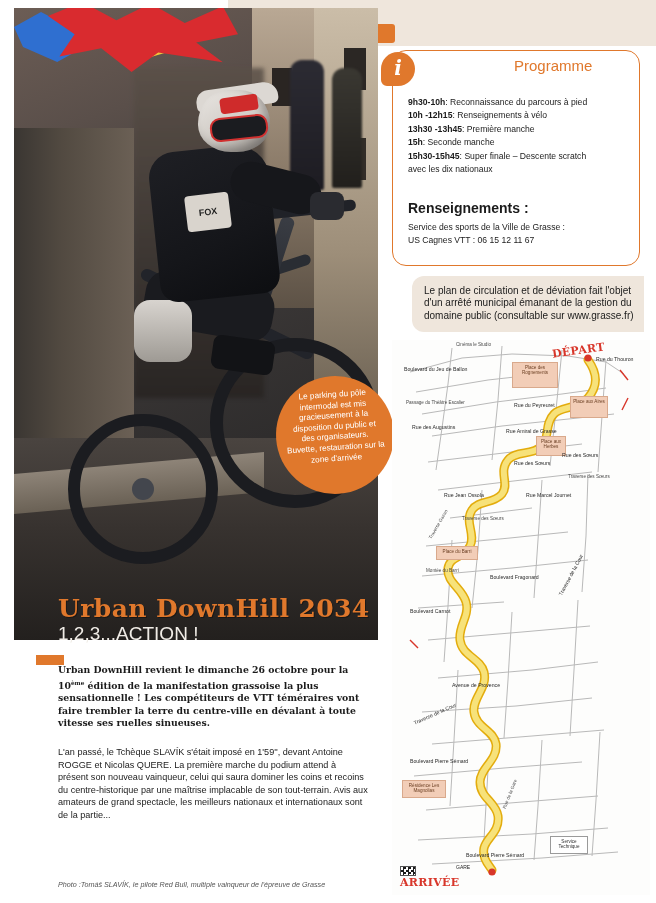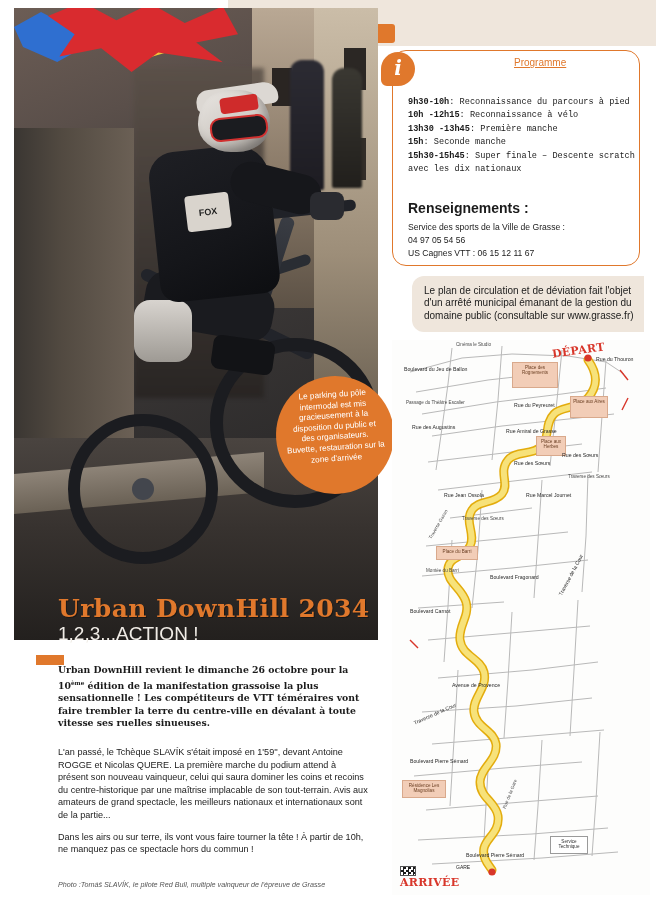--- a/index.html
+++ b/index.html
@@ -199,29 +199,29 @@
   }
 
   
   .prog-box {
     position: absolute; left: 392px; top: 50px; width: 248px; height: 216px;
     border: 1.6px solid #e0782c; border-radius: 14px;
   }
   .prog-title {
     position: absolute; left: 506px; top: 57px;
     background: #fff; padding: 0 8px;
-    color: #e0782c; font-size: 10px; text-decoration: underline;
+    color: #e0782c; font-size: 15px;
   }
   .info-badge {
     position: absolute; left: 381px; top: 52px; width: 34px; height: 34px;
     background: #e0782c; border-radius: 50% 50% 50% 6px;
     color: #fff; font-family: "DejaVu Serif", serif; font-style: italic; font-weight: bold;
     font-size: 20px; text-align: center; line-height: 32px;
   }
-  .prog-list { position: absolute; left: 408px; top: 96px; width: 226px; font-family: Liberation Mono, monospace; }
+  .prog-list { position: absolute; left: 408px; top: 96px; width: 226px; }
   .prog-list .line { font-size: 8.6px; color: #1b1b1b; line-height: 13.4px; white-space: nowrap; }
   .prog-list .line b { font-weight: bold; }
   .prog-sub { font-size: 8.6px; color: #1b1b1b; line-height: 13.4px; }
   .renseignements { position: absolute; left: 408px; top: 200px; width: 226px; }
   .renseignements .h { font-size: 14px; font-weight: bold; color: #1b1b1b; margin-bottom: 5px; }
   .renseignements .l { font-size: 8.6px; color: #1b1b1b; line-height: 13px; }
 
   
   .circ-note {
     position: absolute; left: 412px; top: 276px; width: 232px; height: 56px;
@@ -340,31 +340,30 @@
   <div class="photo-title">Urban DownHill 2034</div>
   <div class="photo-subtitle">1,2,3...ACTION !</div>
   <div class="title-bar-orange"></div>
 
   <div class="prog-box"></div>
   <div class="info-badge">i</div>
   <div class="prog-title">Programme</div>
 
   <div class="prog-list">
     <div class="line"><b>9h30-10h</b>: <span>Reconnaissance du parcours à pied</span></div>
-    <div class="line"><b>10h -12h15</b>: <span>Reconnaissance à vélo</span></div>
+    <div class="line"><b>10h -12h15</b>: <span>Renseignements à vélo</span></div>
     <div class="line"><b>13h30 -13h45</b>: <span>Première manche</span></div>
     <div class="line"><b>15h</b>: <span>Seconde manche</span></div>
     <div class="line"><b>15h30-15h45</b>: <span>Super finale – Descente scratch</span></div>
     <div class="prog-sub">avec les dix nationaux</div>
   </div>
 
   <div class="renseignements">
     <div class="h">Renseignements :</div>
     <div class="l">Service des sports de la Ville de Grasse :</div>
-    <div class="l">04 97 05 54 56</div>
     <div class="l">US Cagnes VTT : 06 15 12 11 67</div>
   </div>
 
   <div class="circ-note">Le plan de circulation et de déviation fait l'objet d'un arrêté municipal émanant de la gestion du domaine public (consultable sur www.grasse.fr)</div>
 
   <div class="map">
     <div class="map-bg"></div>
     <svg width="258" height="555">
 
       <g stroke="#b9b9b9" stroke-width="1" fill="none">
@@ -468,17 +467,16 @@
   <div class="depart-badge">DÉPART</div>
   <div class="arrivee-flag"></div>
   <div class="arrivee-badge">ARRIVÉE</div>
 
   <div class="lede">
     Urban DownHill revient le dimanche 26 octobre pour la <span>10</span><sup>ème</sup> édition de la manifestation grassoise la plus sensationnelle ! Les compétiteurs de VTT téméraires vont faire trembler la terre du centre-ville en dévalant à toute vitesse ses ruelles sinueuses.
   </div>
 
   <div class="body">
     <p>L'an passé, le Tchèque SLAVÍK s'était imposé en 1'59'', devant Antoine ROGGE et Nicolas QUERE. La première marche du podium attend à présent son nouveau vainqueur, celui qui saura dominer les coins et recoins du centre-historique par une maîtrise implacable de son tout-terrain. Avis aux amateurs de grand spectacle, les meilleurs nationaux et internationaux sont de la partie...</p>
-    <p>Dans les airs ou sur terre, ils vont vous faire tourner la tête ! À partir de 10h, ne manquez pas ce spectacle hors du commun !</p>
   </div>
 
   <div class="credit">Photo :Tomáš SLAVÍK, le pilote Red Bull, multiple vainqueur de l'épreuve de Grasse</div>
 </div>
 
 </body></html>

